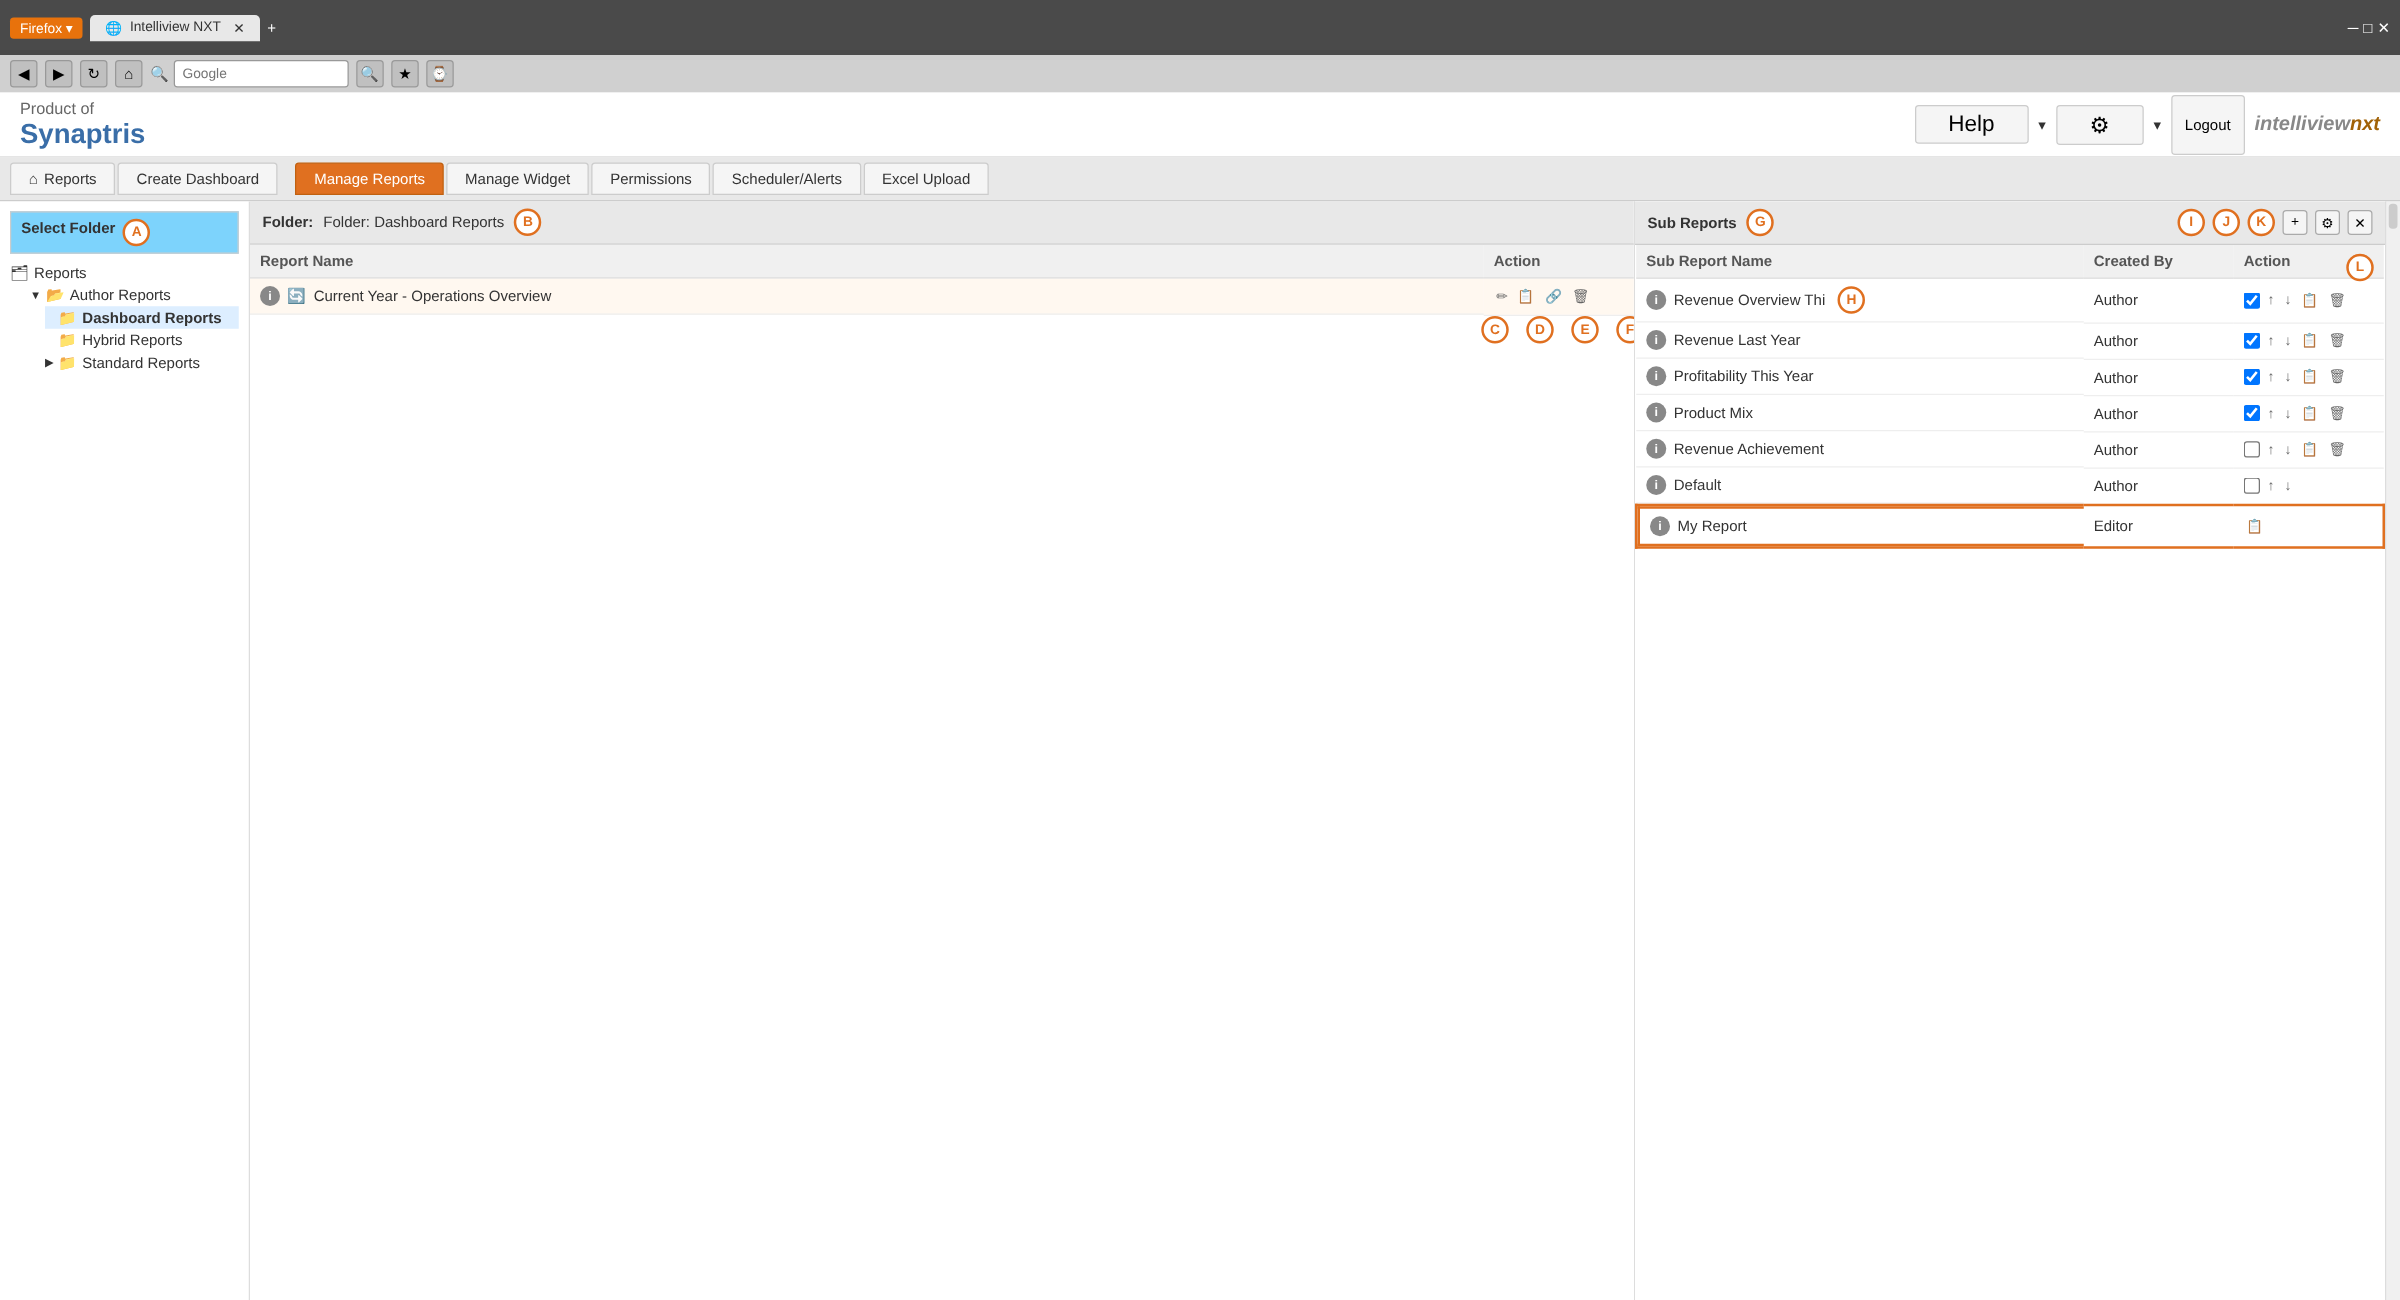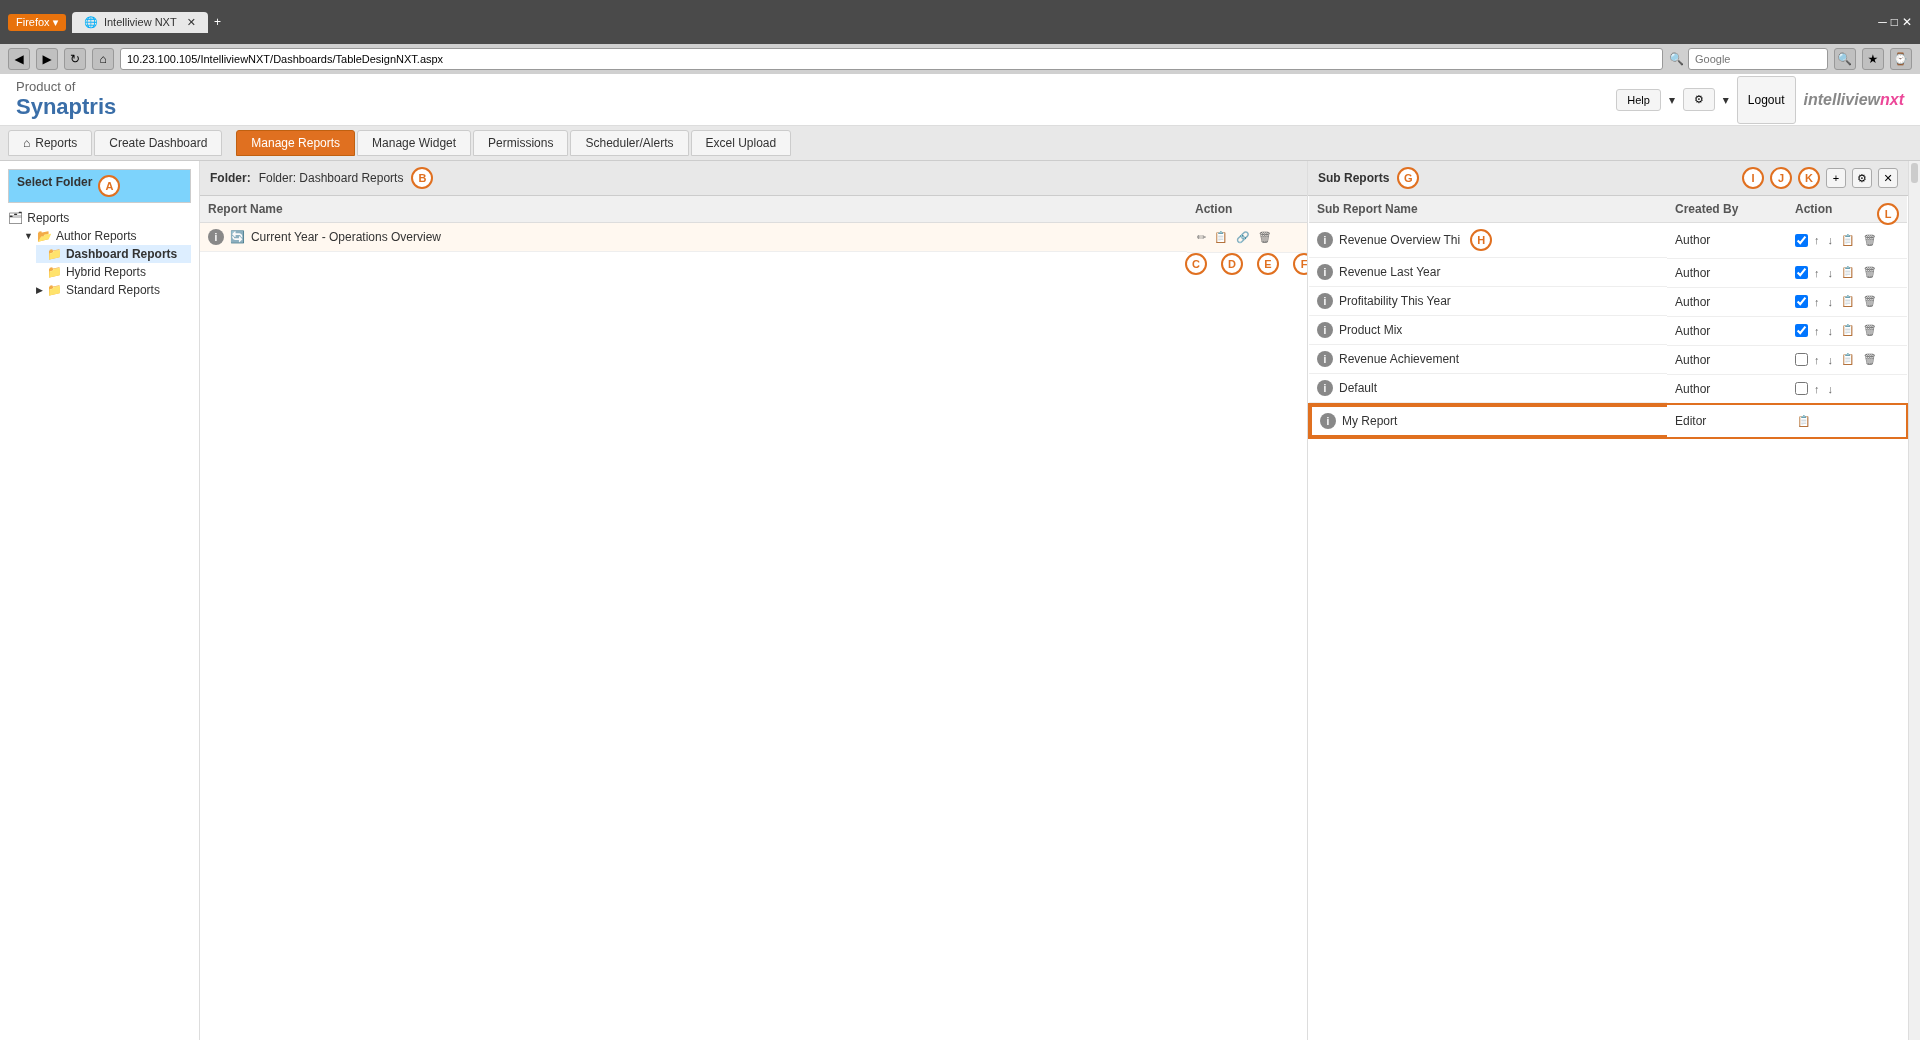--- a/index.html
+++ b/index.html
@@ -13,21 +13,21 @@
     .nav-btn { background: #c0c0c0; border: 1px solid #999; border-radius: 3px; width: 22px; height: 22px; cursor: pointer; display: flex; align-items: center; justify-content: center; font-size: 12px; }
     .address-bar { flex: 1; height: 22px; border: 1px solid #999; border-radius: 3px; padding: 0 6px; font-size: 11px; background: white; }
     .search-bar { width: 140px; height: 22px; border: 1px solid #999; border-radius: 3px; padding: 0 6px; font-size: 11px; background: white; }
 
     
     .app-header { background: white; height: 52px; display: flex; align-items: center; justify-content: space-between; padding: 0 16px; border-bottom: 1px solid #ddd; }
     .logo-area { display: flex; flex-direction: column; }
     .logo-product-of { font-size: 13px; color: #666; }
     .logo-synaptris { font-size: 22px; color: #3a6ea8; font-weight: bold; }
     .header-right { display: flex; align-items: center; gap: 8px; }
-    .header-btn { background: #f5f5f5; border: 1px solid #ccc; border-radius: 3px; padding: 4px 10px; font-size: 11px; cursor: pointer; }
+    .header-btn { background: #f5f5f5; border: 1px solid #ccc; border-radius: 3px; padding: 4px 26px; font-size: 18px; cursor: pointer; }
     .logout-btn { background: #f5f5f5; border: 1px solid #ccc; border-radius: 3px; padding: 16px 10px; font-size: 12px; cursor: pointer; }
 
     
     .nav-tabs { background: #e8e8e8; border-bottom: 1px solid #ccc; display: flex; align-items: center; padding: 4px 8px; gap: 2px; }
     .nav-tab { padding: 5px 14px; border: 1px solid #ccc; border-radius: 3px 3px 0 0; background: #f5f5f5; cursor: pointer; font-size: 12px; display: flex; align-items: center; gap: 5px; }
     .nav-tab.active { background: #e07020; color: white; border-color: #c06010; margin-left: 12px; }
 
     
     .main-content { display: flex; height: calc(100vh - 145px); overflow: hidden; }
 
@@ -73,21 +73,21 @@
     .icon-btn { width: 20px; height: 20px; border: 1px solid #aaa; background: #f5f5f5; border-radius: 3px; cursor: pointer; display: flex; align-items: center; justify-content: center; font-size: 11px; }
 
     
     ::-webkit-scrollbar { width: 8px; }
     ::-webkit-scrollbar-track { background: #f0f0f0; }
     ::-webkit-scrollbar-thumb { background: #bbb; border-radius: 4px; }
 
     .right-scrollbar { width: 12px; background: #f0f0f0; border-left: 1px solid #ddd; display: flex; flex-direction: column; }
 
     .intelliview-brand { display: flex; align-items: center; }
-    .brand-nxt { color: #ec4899; font-style: italic; }
+    .brand-nxt { color: #a16207; font-style: italic; }
   </style>
 </head>
 <body>
 
 <div class="browser-chrome">
   <button class="firefox-btn">Firefox ▾</button>
   <div class="browser-tab">
     <span>🌐</span>
     <span>Intelliview NXT</span>
     <span style="cursor:pointer;margin-left:4px;">✕</span>
@@ -98,21 +98,20 @@
     <span style="color:white;cursor:pointer;">□</span>
     <span style="color:white;cursor:pointer;">✕</span>
   </div>
 </div>
 
 <div class="browser-controls">
   <button class="nav-btn">◀</button>
   <button class="nav-btn">▶</button>
   <button class="nav-btn">↻</button>
   <button class="nav-btn">⌂</button>
-  <input class="address-bar" type="text" value="10.23.100.105/IntelliviewNXT/Dashboards/TableDesignNXT.aspx" style="">
   <div style="display:flex;align-items:center;gap:4px;">
     <span style="font-size:12px;">🔍</span>
     <input class="search-bar" type="text" placeholder="Google" style="">
   </div>
   <button class="nav-btn">🔍</button>
   <button class="nav-btn">★</button>
   <button class="nav-btn">⌚</button>
 </div>
 
 <div class="app-header">

